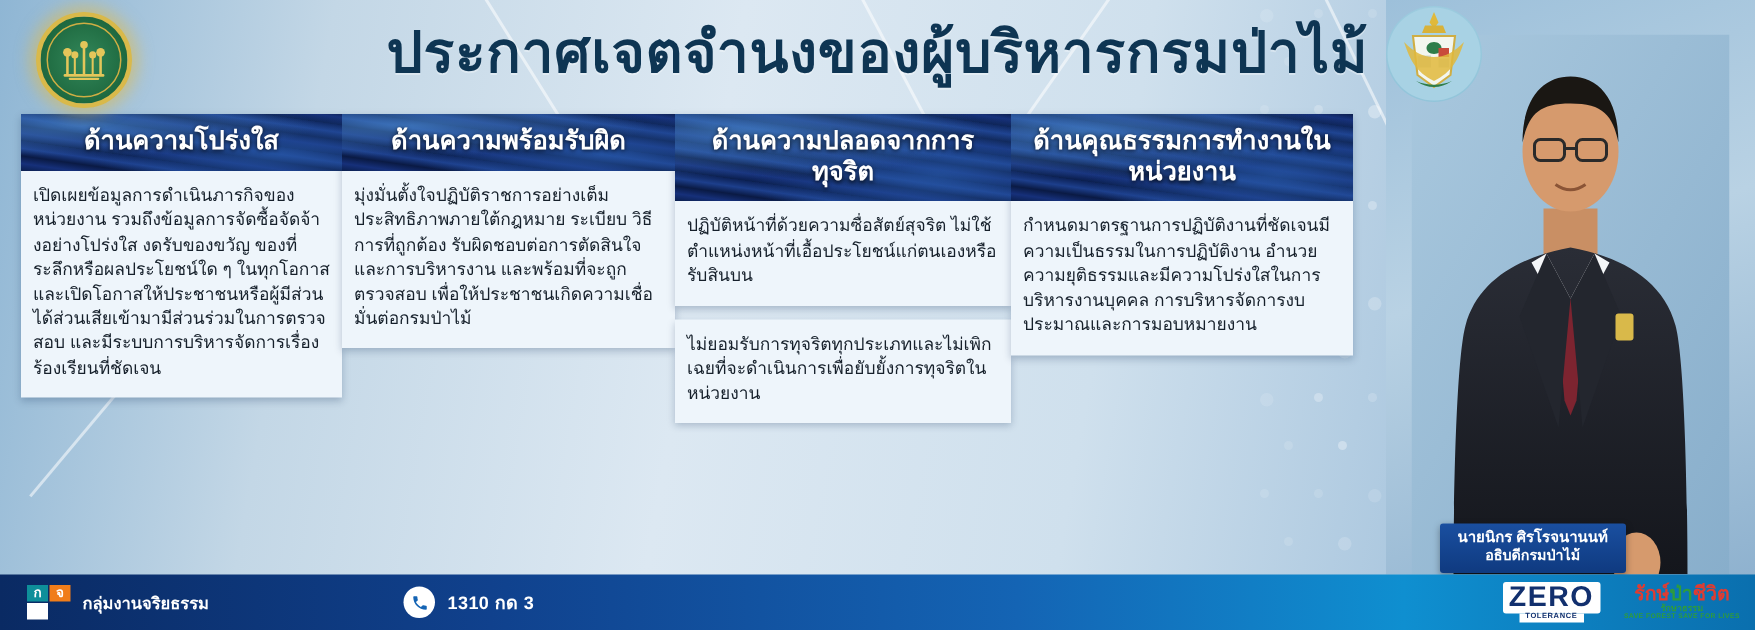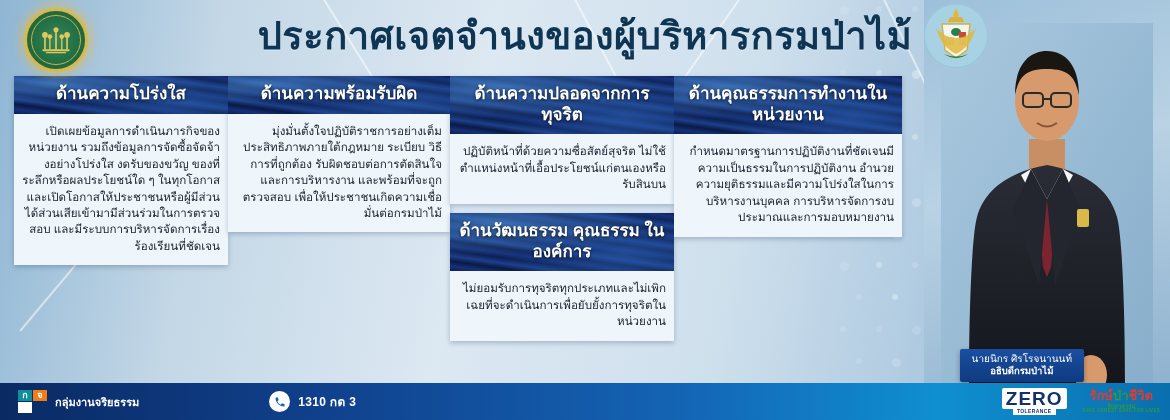--- a/index.html
+++ b/index.html
@@ -73,40 +73,40 @@
       radial-gradient(90% 120% at 78% 70%,rgba(40,90,170,.7) 0%,rgba(5,20,60,0) 62%),
       repeating-linear-gradient(8deg,#0b1f4e 0px,#16307a 5px,#0a1a44 10px,#1d3f8c 15px,#0d2257 20px),
       linear-gradient(160deg,#0a1c48,#1a3a86);
     padding:8px 6px 9px;
   }
   .card-head .ht{
     position:relative;z-index:2;text-align:center;color:#fff;font-weight:700;
     font-size:17px;line-height:1.22;text-shadow:0 1px 3px rgba(0,0,0,.75);
   }
   .card-body{
-    padding:9px 8px 11px;text-align:right;color:#16202b;
+    padding:9px 8px 11px;text-align:left;color:#16202b;
     font-size:11.6px;line-height:1.42;
   }
 
   
   .portrait{
     position:absolute;right:0;top:0;width:246px;height:383px;overflow:hidden;z-index:4;
     background:linear-gradient(160deg,#9dc0da 0%,#b9d2e4 45%,#8fb2cf 100%);
   }
   .person{
     position:absolute;left:50%;bottom:0;transform:translateX(-50%);
     width:212px;height:360px;
   }
   .name-tag{
     position:absolute;right:86px;bottom:38px;z-index:7;
     background:linear-gradient(180deg,#1a4fa0,#0f3a80);
     color:#fff;text-align:center;padding:4px 12px 5px;border-radius:2px;
     box-shadow:0 2px 5px rgba(0,0,0,.35);
   }
-  .name-tag .n1{font-size:10px;font-weight:400;line-height:1.25;white-space:nowrap;}
+  .name-tag .n1{font-size:10px;font-weight:700;line-height:1.25;white-space:nowrap;}
   .name-tag .n2{font-size:9.5px;font-weight:700;line-height:1.25;white-space:nowrap;}
 
   
   .footer{
     position:absolute;left:0;bottom:0;width:1170px;height:37px;z-index:8;
     background:linear-gradient(90deg,#0a2a63 0%,#10418d 28%,#1464b4 58%,#0f8fd0 80%,#0a6fae 100%);
     display:flex;align-items:center;color:#fff;
   }
   .f-item{display:flex;align-items:center;gap:8px;}
   .f-ethics{margin-left:18px;}
@@ -334,23 +334,20 @@
     </div>
 
     <div class="col c3">
       <div class="card">
         <div class="card-head">
           <div class="ht">ด้านความปลอดจากการทุจริต</div>
         </div>
         <div class="card-body">ปฏิบัติหน้าที่ด้วยความซื่อสัตย์สุจริต ไม่ใช้ตำแหน่งหน้าที่เอื้อประโยชน์แก่ตนเองหรือรับสินบน</div>
       </div>
       <div class="card">
-        <div class="card-head">
-          <div class="ht">ด้านวัฒนธรรม คุณธรรม ในองค์การ</div>
-        </div>
         <div class="card-body">ไม่ยอมรับการทุจริตทุกประเภทและไม่เพิกเฉยที่จะดำเนินการเพื่อยับยั้งการทุจริตในหน่วยงาน</div>
       </div>
     </div>
 
     <div class="col c4">
       <div class="card">
         <div class="card-head">
           <div class="ht">ด้านคุณธรรมการทำงานในหน่วยงาน</div>
         </div>
         <div class="card-body">กำหนดมาตรฐานการปฏิบัติงานที่ชัดเจนมีความเป็นธรรมในการปฏิบัติงาน อำนวยความยุติธรรมและมีความโปร่งใสในการบริหารงานบุคคล การบริหารจัดการงบประมาณและการมอบหมายงาน</div>

